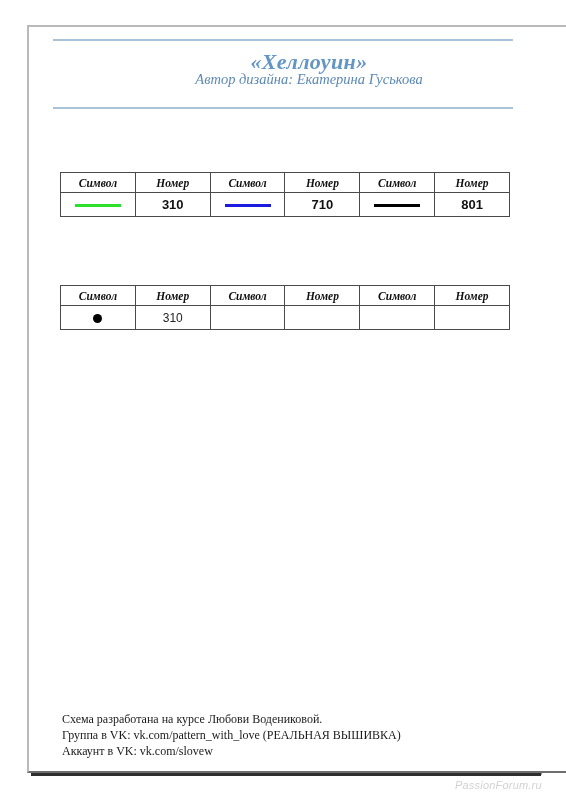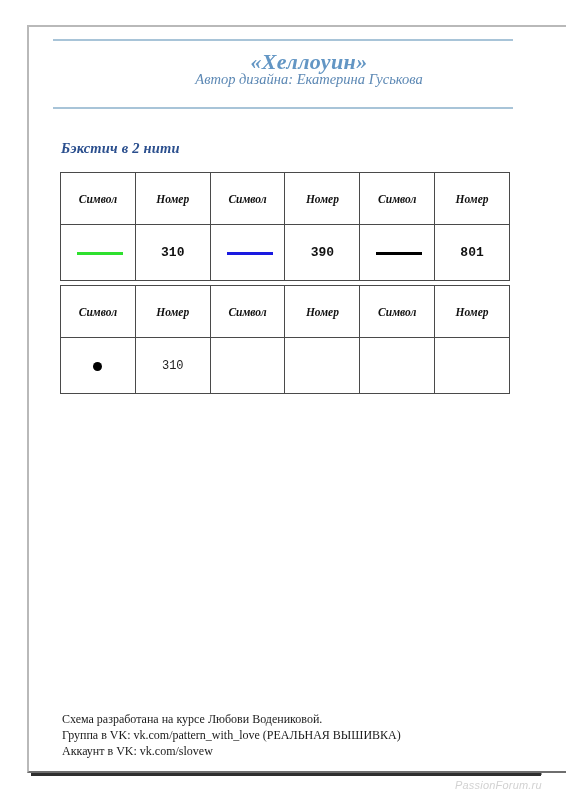--- a/index.html
+++ b/index.html
@@ -110,38 +110,38 @@
     width: 450px;
     border-collapse: collapse;
     table-layout: fixed;
   }
   #table-backstitch { top: 145px; }
   #table-knot { top: 258px; }
 
   .sym-table th, .sym-table td {
     border: 1px solid #4a4a4a;
     height: 20px;
-    padding: 16px;
+    padding: 0;
     text-align: center;
     vertical-align: middle;
     margin-top: 44px;
   }
   .sym-table th {
     font-family: "Liberation Serif", serif;
     font-weight: bold;
     font-style: italic;
     font-size: 11.5px;
     color: #111111;
     height: 19px;
   }
   .sym-table td {
     height: 23px;
   }
   .num-cell {
-    font-family: Liberation Mono, monospace;
+    font-family: Liberation Sans, sans-serif;
     font-weight: bold;
     font-size: 13px;
     color: #111111;
   }
   .num-cell.light {
     font-weight: normal;
     font-size: 12px;
     color: #222222;
   }
 
@@ -194,21 +194,20 @@
   <div class="inner">
 
     <div class="rule top"></div>
 
     <div class="doc-title">«Хеллоуин»</div>
 
     <div class="doc-subtitle">Автор дизайна: Екатерина Гуськова</div>
 
     <div class="rule bottom"></div>
 
-    <div class="section-heading" id="heading-backstitch">Бэкстич в 2 нити</div>
 
     <table class="sym-table" id="table-backstitch">
       <thead>
         <tr>
           <th>Символ</th>
           <th>Номер</th>
           <th>Символ</th>
           <th>Номер</th>
           <th>Символ</th>
           <th>Номер</th>
@@ -216,21 +215,21 @@
       </thead>
       <tbody>
         <tr>
           <td>
             <span class="line-swatch" style="background: rgb(46, 224, 46);"></span>
           </td>
           <td class="num-cell">310</td>
           <td>
             <span class="line-swatch" style="background: rgb(26, 26, 224);"></span>
           </td>
-          <td class="num-cell">390</td>
+          <td class="num-cell">710</td>
           <td>
             <span class="line-swatch" style="background: rgb(0, 0, 0);"></span>
           </td>
           <td class="num-cell">801</td>
         </tr>
       </tbody>
     </table>
 
 
     <table class="sym-table" id="table-knot">

